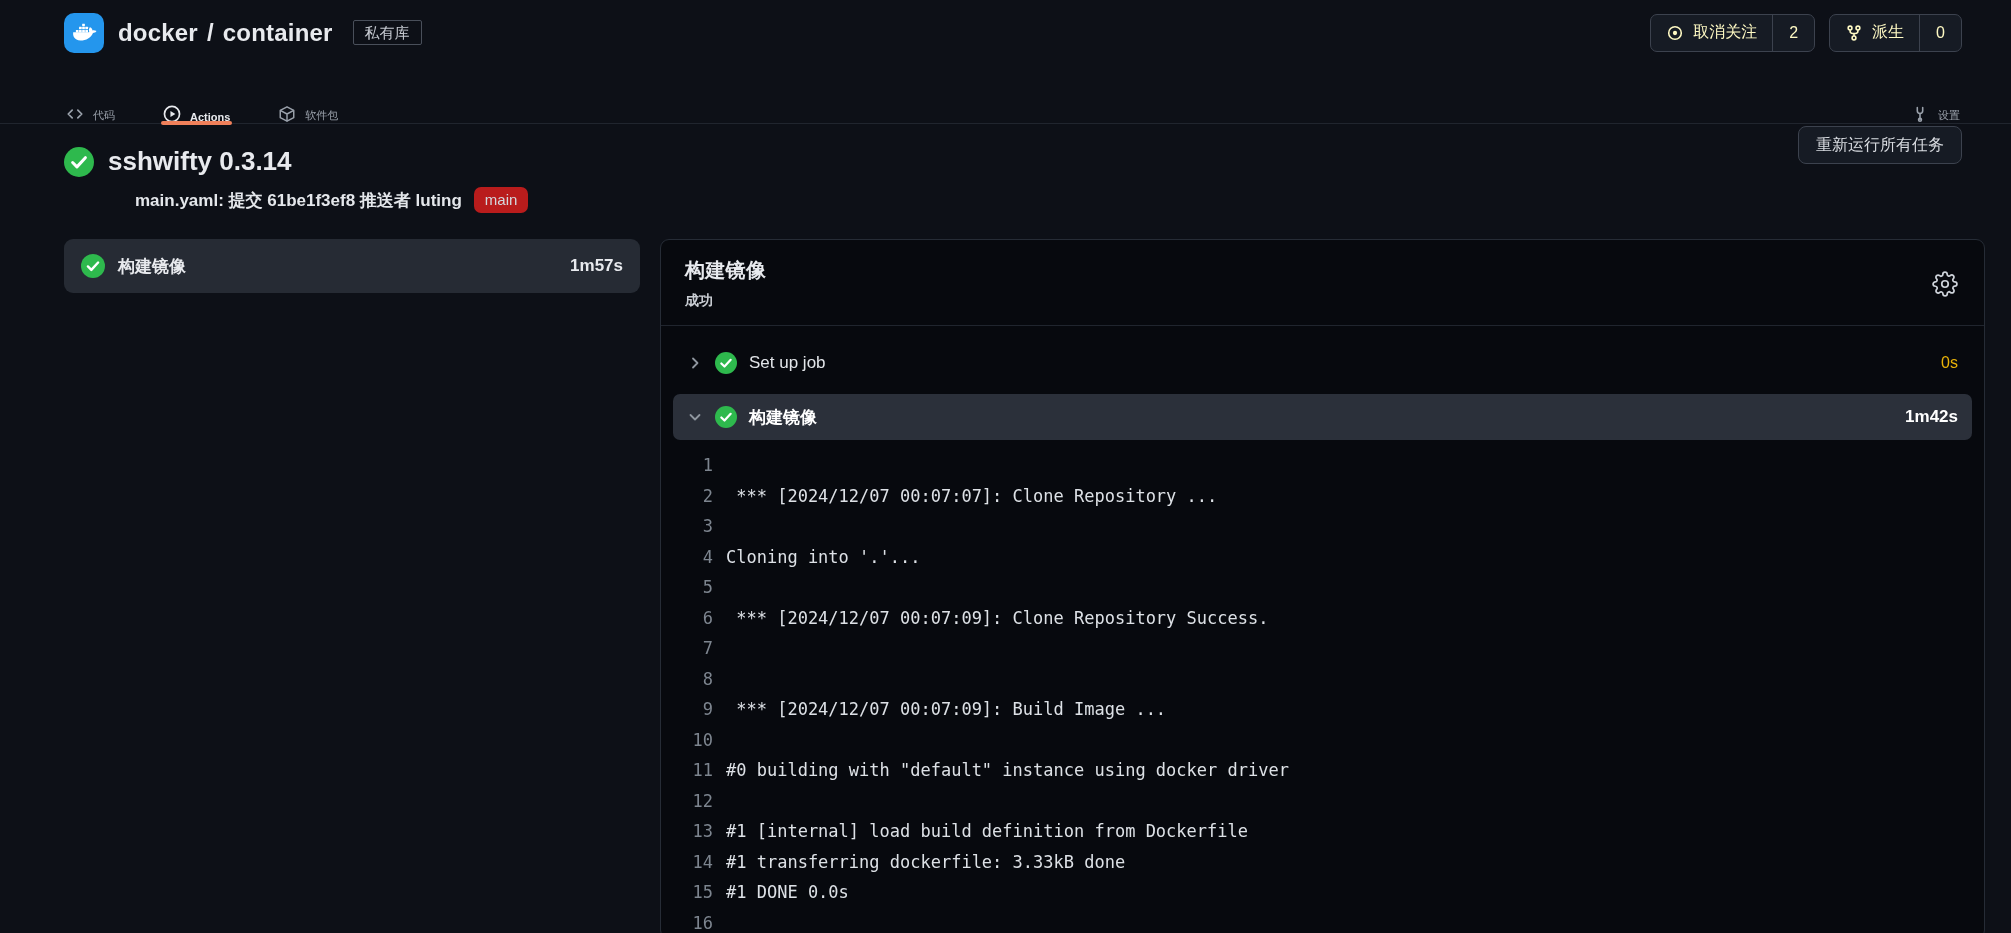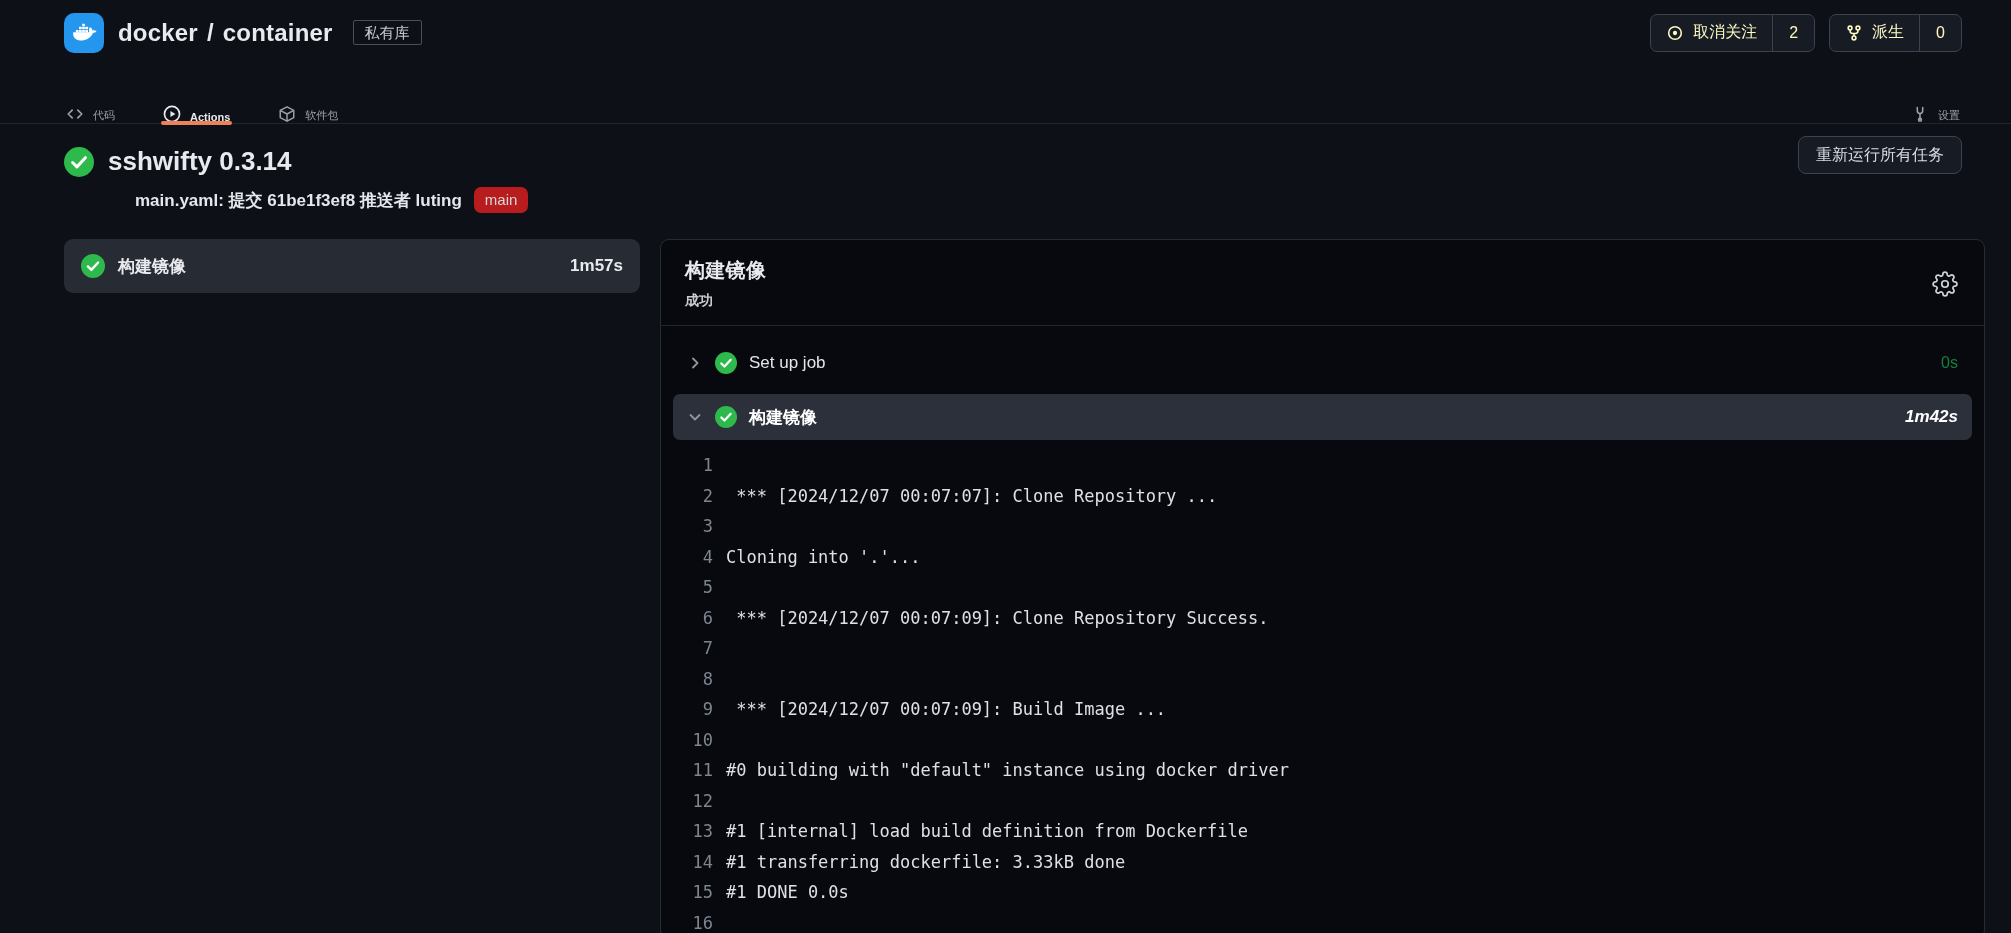--- a/index.html
+++ b/index.html
@@ -78,21 +78,21 @@
   .run-header{position:relative;padding:22px 360px 0 64px;}
   .run-title-row{display:flex;align-items:center;gap:14px;}
   .run-title{font-size:26px;font-weight:600;}
   .run-sub-row{display:flex;align-items:center;gap:12px;margin:10px 0 0 44px;}
   .run-commit{font-size:17px;font-weight:600;color:#e4e7eb;margin-left:27px;}
   .branch-badge{
     background:#b91c1c;color:#d4d8dd;font-size:15px;
     padding:4px 11px;border-radius:7px;line-height:1.2;cursor:pointer;
   }
   .rerun-btn{
-    position:absolute;top:12px;right:49px;height:38px;
+    position:absolute;top:2px;right:49px;height:38px;
     background:var(--btn-bg);border:1px solid var(--btn-border);border-radius:8px;
     color:#d8dbe0;font-size:16px;padding:0 17px;cursor:pointer;
     font-family:inherit;
   }
 
   
   .content{display:flex;gap:20px;margin-top:26px;padding:0 26px 0 64px;align-items:flex-start;}
   .job-list{width:576px;flex:none;}
   .job-item{
     display:flex;align-items:center;gap:13px;height:54px;
@@ -117,22 +117,22 @@
   .steps{padding:6px 12px 0;}
   .step-row{
     display:flex;align-items:center;gap:12px;
     padding:0 14px;border-radius:7px;cursor:pointer;
   }
   .step-row.collapsed{height:62px;}
   .step-row.expanded{height:46px;background:var(--raised2);}
   .step-chevron{color:#8f969f;flex:none;}
   .step-name{flex:1;font-size:17px;color:#e2e5e9;}
   .step-row.expanded .step-name{font-weight:700;color:#fff;}
-  .step-duration{font-size:16px;color:#15803d;}
-  .step-row.expanded .step-duration{font-weight:700;font-size:17px;color:#fff;font-style:italic;}
+  .step-duration{font-size:16px;color:#eab308;}
+  .step-row.expanded .step-duration{font-weight:700;font-size:17px;color:#fff;}
 
   .log-view{
     margin-top:10px;
     font-family:"DejaVu Sans Mono","Liberation Mono",monospace;
     font-size:17px;
   }
   .log-line{display:flex;line-height:30.5px;cursor:pointer;}
   .ln{width:40px;text-align:right;margin-right:13px;color:var(--faint);flex:none;user-select:none;}
   .lt{white-space:pre;color:#dde1e6;}
 

